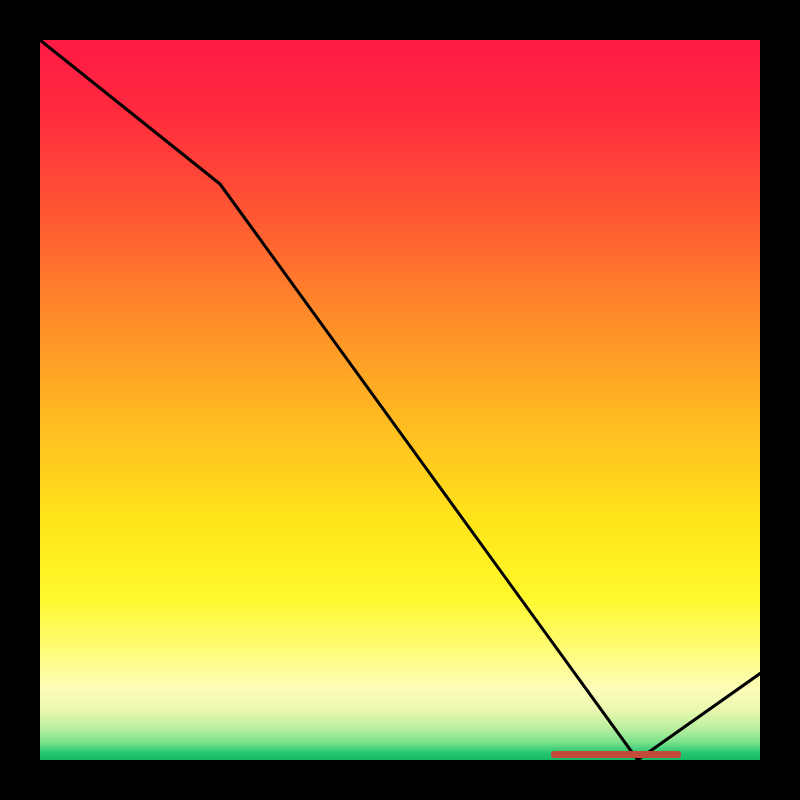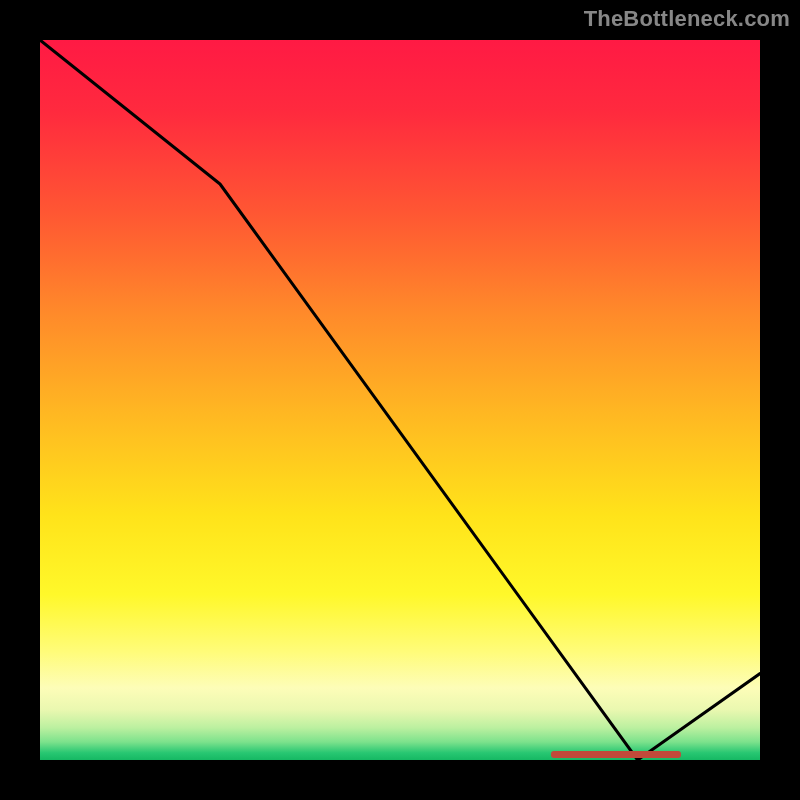--- a/index.html
+++ b/index.html
@@ -55,21 +55,20 @@
     height: 7px;
     background: #c24a3a;
     border-radius: 3px;
   }
 </style>
 </head>
 <body>
 
 <div class="wrap">
 
-  <div class="watermark">TheBottleneck.com</div>
 
   <div class="plot-area">
 
     <svg class="line-layer" viewBox="0 0 720 720" preserveAspectRatio="none">
       <polyline id="chart-polyline" fill="none" stroke-width="3" stroke-linejoin="round" stroke-linecap="round" points="0.0,0.0 180.0,144.0 597.6,720.0 720.0,633.6" stroke="#000000"></polyline>
     </svg>
 
     <div id="marker-strip" class="marker-strip" style="left: 511.2px; width: 129.6px; top: 710.74px; background: rgb(194, 74, 58);"></div>
   </div>
 

